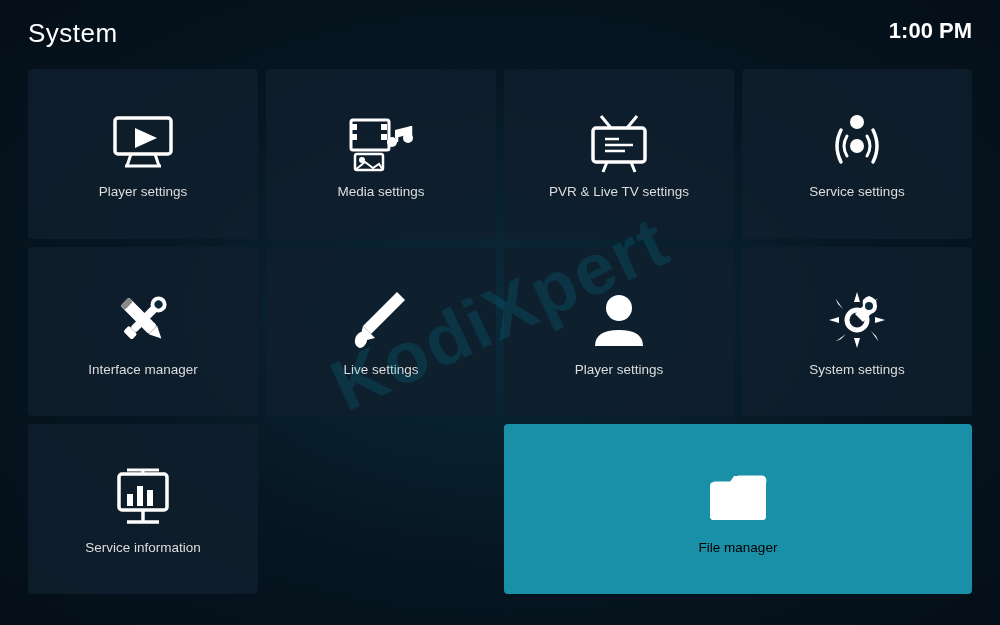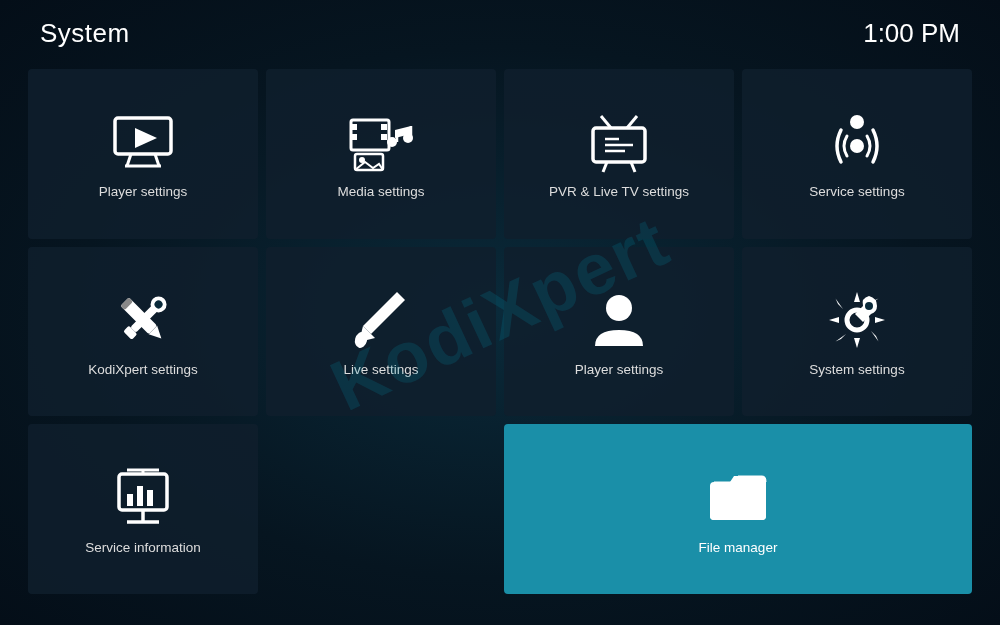--- a/index.html
+++ b/index.html
@@ -25,32 +25,32 @@
       pointer-events: none;
       z-index: 10;
       white-space: nowrap;
       letter-spacing: 2px;
     }
 
     .header {
       display: flex;
       justify-content: space-between;
       align-items: flex-start;
-      padding: 18px 40px 10px;
+      padding: 18px 28px 10px;
     }
 
     .header-title {
       font-size: 26px;
       font-weight: 300;
       letter-spacing: 0.5px;
     }
 
     .header-time {
-      font-size: 26px;
-      font-weight: 400;
+      font-size: 22px;
+      font-weight: 700;
       margin-left: 34px;
     }
 
     .grid-container {
       display: grid;
       grid-template-columns: repeat(4, 1fr);
       grid-template-rows: repeat(3, 1fr);
       gap: 8px;
       padding: 10px 28px 20px;
       height: calc(625px - 70px);
@@ -88,21 +88,21 @@
     }
 
     .item-label {
       font-size: 13.5px;
       font-weight: 400;
       text-align: left;
       color: #ddd;
     }
 
     .grid-item.active .item-label {
-      color: #ffffff;
+      color: #000000;
     }
   </style>
 </head>
 <body>
 
 <div class="watermark">KodiXpert</div>
 
 <div class="header">
   <span class="header-title">System</span>
   <span class="header-time">1:00 PM</span>
@@ -196,21 +196,21 @@
         </g>
 
         <g transform="rotate(45, 32, 32)">
           <rect x="28" y="10" width="8" height="36" rx="2" fill="white"></rect>
           <circle cx="32" cy="10" r="8" fill="white"></circle>
           <circle cx="32" cy="10" r="4" fill="#0a2a3a"></circle>
           <rect x="26" y="46" width="12" height="8" rx="2" fill="white"></rect>
         </g>
       </svg>
     </div>
-    <span class="item-label">KodiXpert settings</span>
+    <span class="item-label">Interface manager</span>
   </div>
 
   <div class="grid-item">
     <div class="icon-wrap">
       <svg viewBox="0 0 64 64" xmlns="http://www.w3.org/2000/svg">
 
         <path d="M48 4 L56 12 L22 46 L14 38 Z" fill="white" stroke="none"></path>
         <path d="M14 38 L10 54 L26 50 Z" fill="white"></path>
         <ellipse cx="12" cy="52" rx="6" ry="8" fill="white" transform="rotate(15,12,52)"></ellipse>
       </svg>

